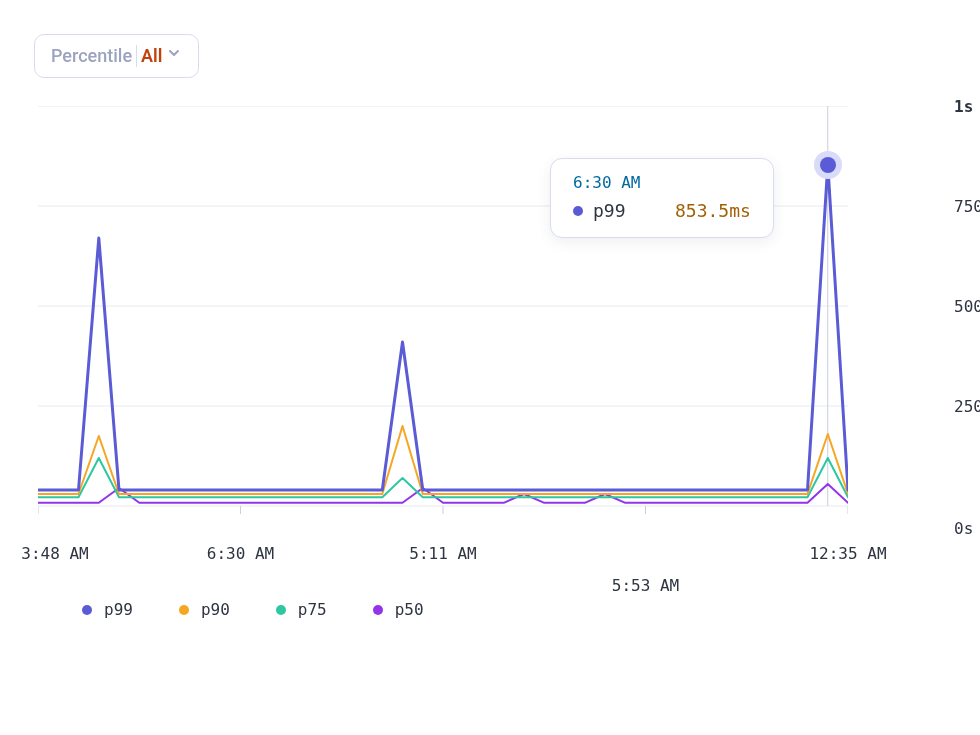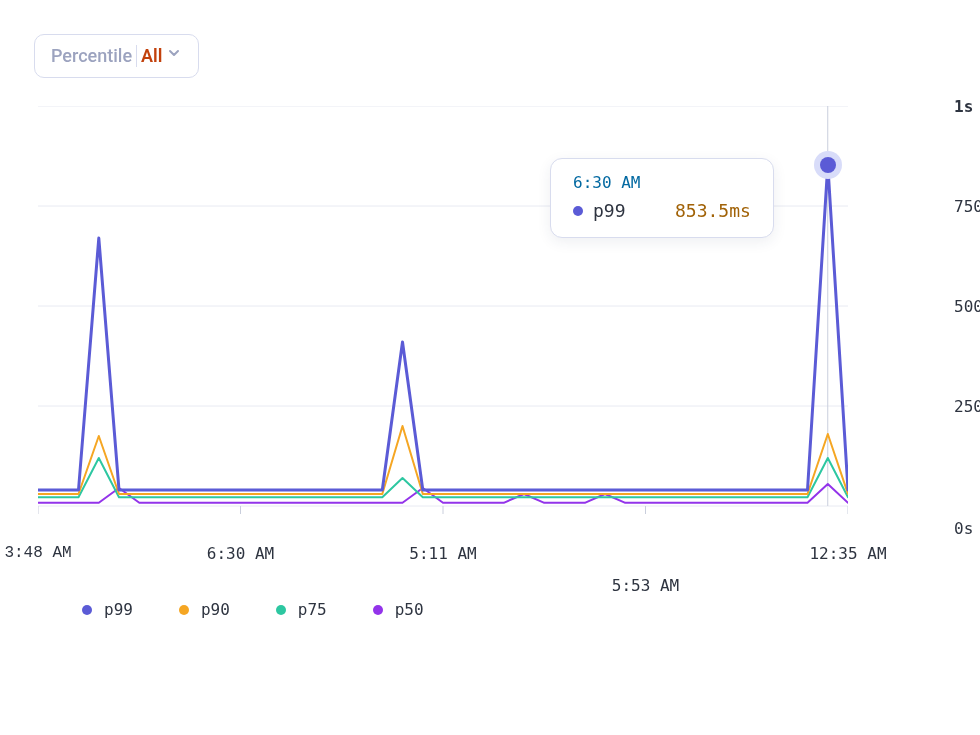--- a/index.html
+++ b/index.html
@@ -219,21 +219,21 @@
           <span class="tooltip-value">853.5ms</span>
         </div>
       </div>
 
       <div class="marker" id="hl-marker" style="left: 775.75px; top: 44.6px;">
         <div class="marker-inner"></div>
       </div>
     </div>
 
     <div class="x-axis-labels" id="x-axis">
-        <div class="x-label" style="left: 0px; top: 8px; font-family: Liberation Mono, monospace;">3:48 AM</div>
+        <div class="x-label" style="left: 17px; top: 8px;">3:48 AM</div>
         <div class="x-label" style="left: 202.5px; top: 8px;">6:30 AM</div>
         <div class="x-label" style="left: 405px; top: 8px; text-align: right;">5:11 AM</div>
         <div class="x-label" style="left: 607.5px; top: 8px; margin-top: 32px;">5:53 AM</div>
         <div class="x-label" style="left: 810px; top: 8px;">12:35 AM</div>
       </div>
 
     <div class="legend" id="legend">
         <div class="legend-item">
           <span class="dot" style="background: rgb(91, 91, 214);"></span>
           <span>p99</span>

